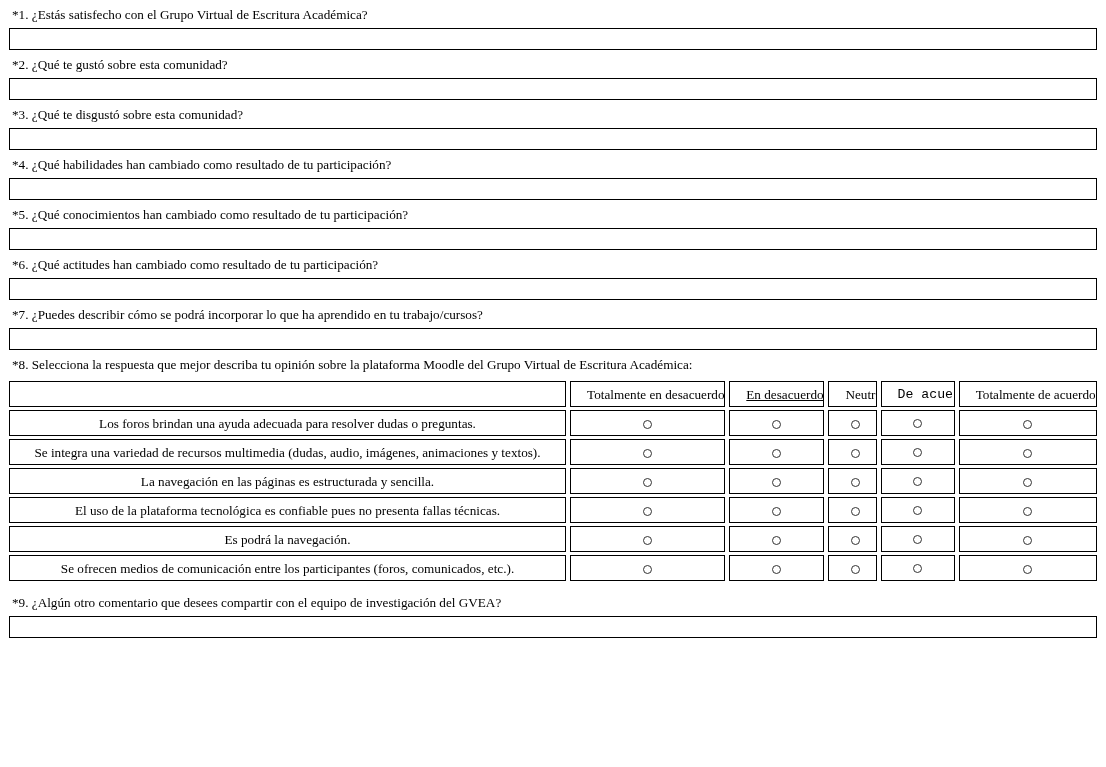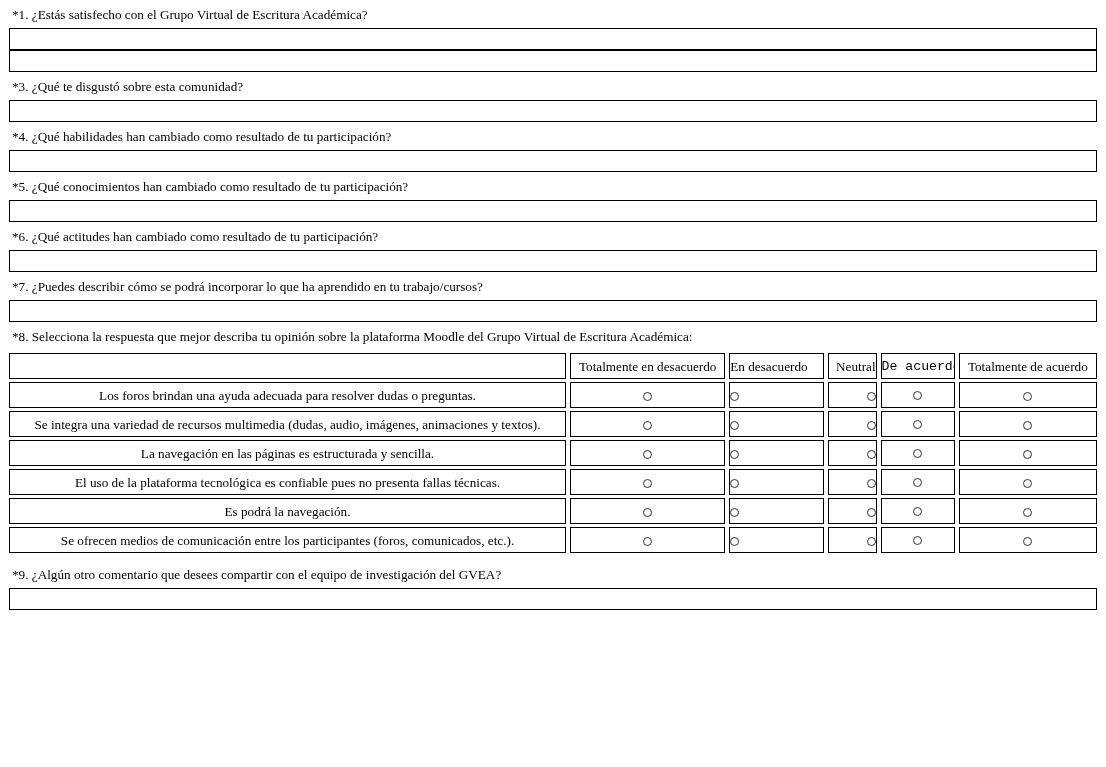--- a/index.html
+++ b/index.html
@@ -61,31 +61,31 @@
     margin-left: -4px;
     margin-right: -4px;
     table-layout: fixed;
     width: 1096px;
   }
   table.matrix td {
     border: 1.6px solid #000000;
     background: #ffffff;
     height: 26px;
     box-sizing: border-box;
-    padding: 0 0;
+    padding: 0 16px;
     font-size: 13.2px;
     line-height: 15px;
     vertical-align: middle;
     white-space: nowrap;
     overflow: hidden;
     margin-top: 12px;
   }
   td.stmt-col   { width: 556px; text-align: center; }
   td.col-0      { width: 155px; text-align: center; }
-  td.col-1      { width: 95px;  text-align: left; }
+  td.col-1      { width: 95px;  text-align: center; text-decoration: underline; }
   td.col-2      { width: 48px;  text-align: right; }
   td.col-3      { width: 74px;  text-align: center; font-family: Liberation Mono, monospace; }
   td.col-4      { width: 138px; text-align: center; }
 
   td.hdr-blank  { }
   .radio {
     display: inline-block;
     width: 9px;
     height: 9px;
     border: 1.3px solid #333333;
@@ -101,20 +101,21 @@
 <body>
 
 <div class="page">
 
   <div id="open-questions">
       <div class="q-block">
         <div class="q-label">*1. ¿Estás satisfecho con el Grupo Virtual de Escritura Académica?</div>
         <input type="text" class="q-input" placeholder="" style="">
       </div>
       <div class="q-block">
+        <div class="q-label">*2. ¿Qué te gustó sobre esta comunidad?</div>
         <input type="text" class="q-input" placeholder="" style="">
       </div>
       <div class="q-block">
         <div class="q-label">*3. ¿Qué te disgustó sobre esta comunidad?</div>
         <input type="text" class="q-input" placeholder="" style="">
       </div>
       <div class="q-block">
         <div class="q-label">*4. ¿Qué habilidades han cambiado como resultado de tu participación?</div>
         <input type="text" class="q-input" placeholder="" style="">
       </div>

